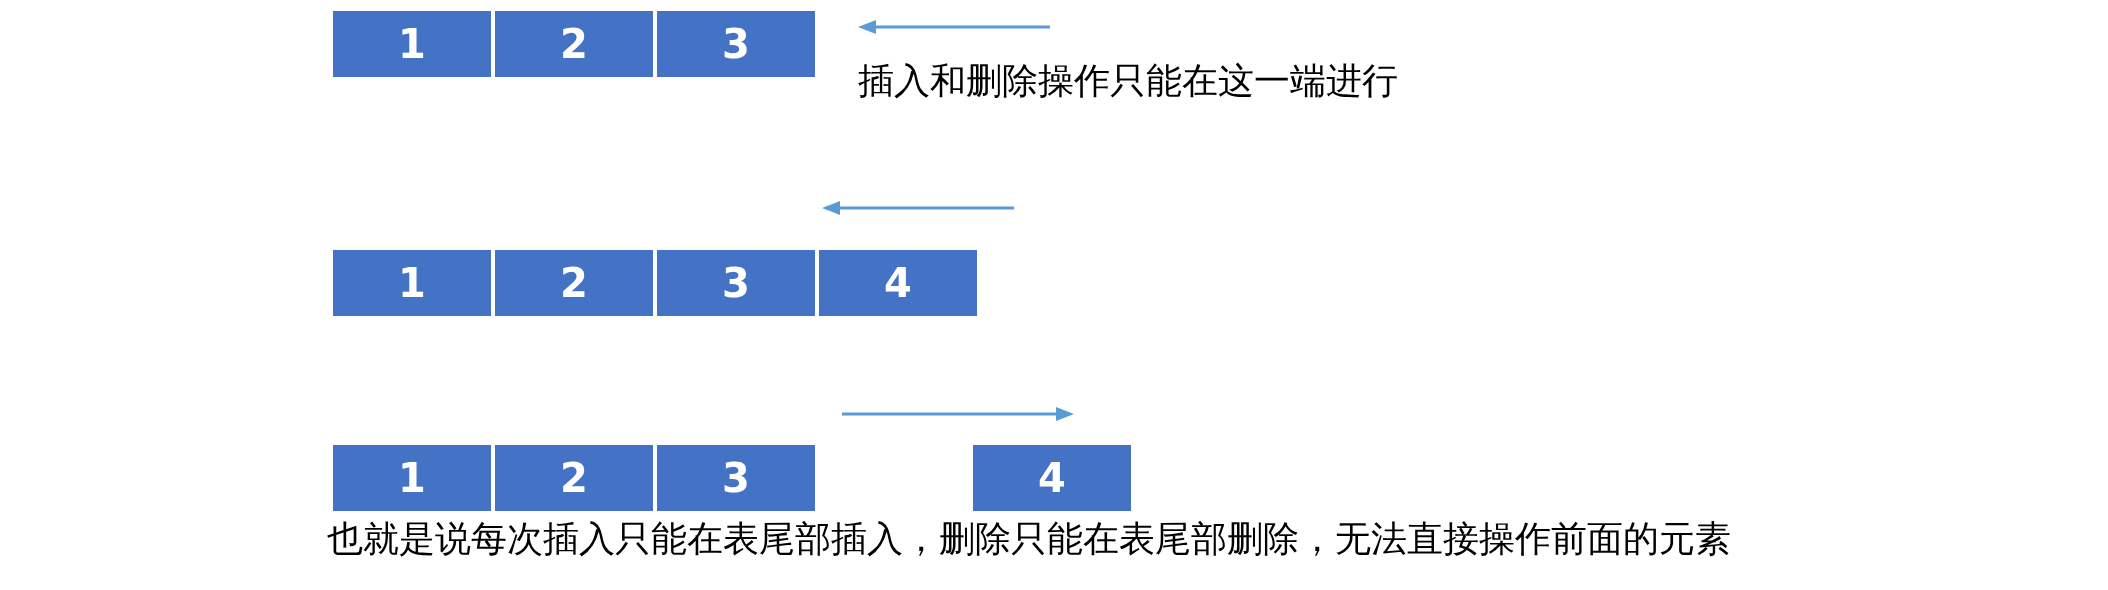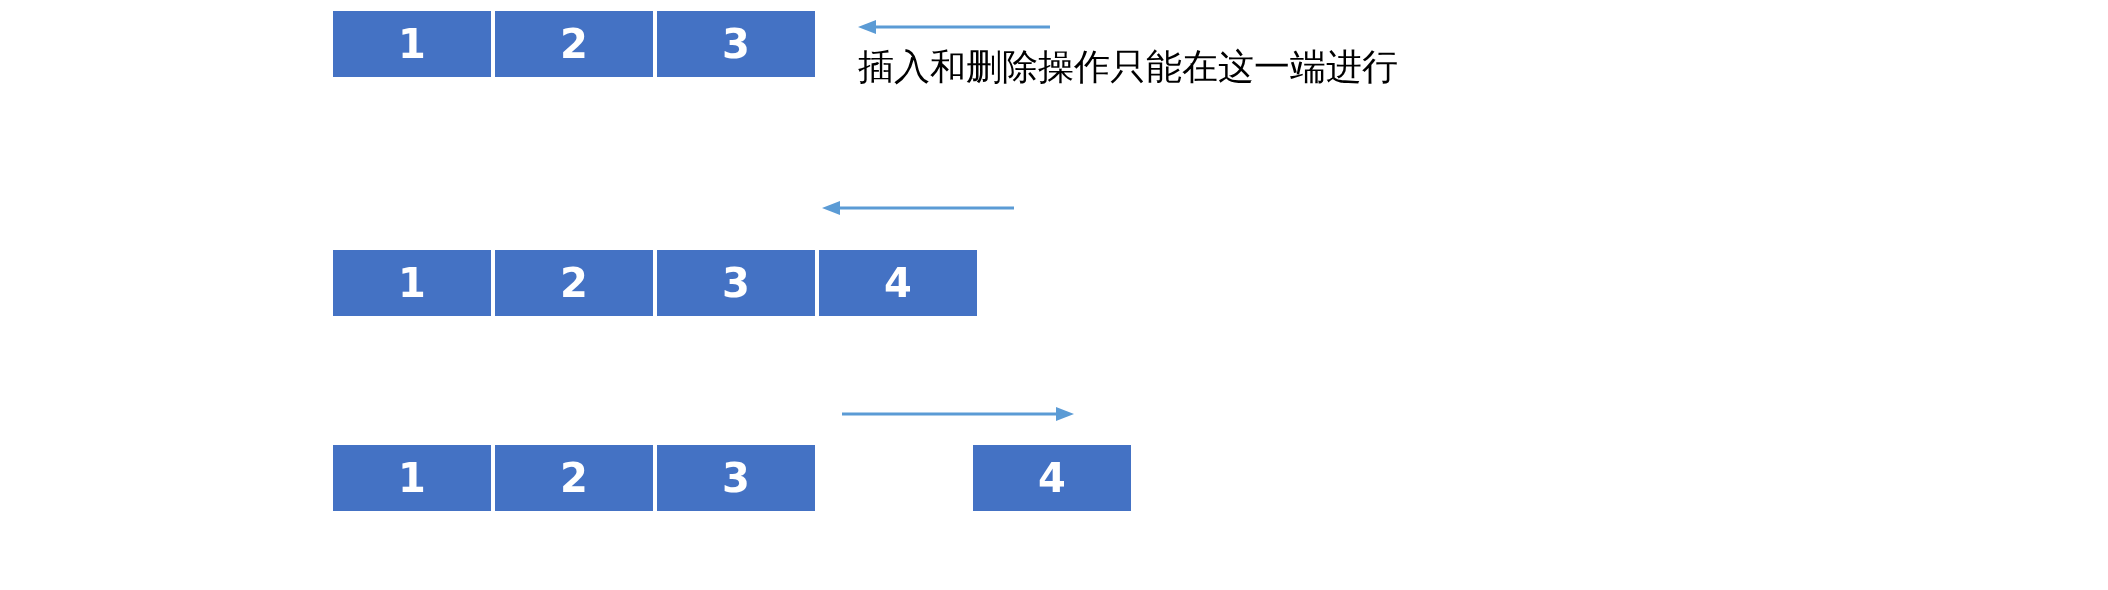--- a/index.html
+++ b/index.html
@@ -63,21 +63,21 @@
     <div class="box">
       <span>3</span>
     </div>
   </div>
 
   <svg class="arrow" style="left:856px; top:16px;" width="196" height="22" viewBox="0 0 196 22">
     <line x1="18" y1="11" x2="194" y2="11" stroke="currentColor" stroke-width="3"></line>
     <polygon points="2,11 20,4 20,18" fill="currentColor"></polygon>
   </svg>
 
-  <div class="caption" style="left:858px; top:46px;">插入和删除操作只能在这一端进行</div>
+  <div class="caption" style="left:858px; top:60px;">插入和删除操作只能在这一端进行</div>
 
   <svg class="arrow" style="left:820px; top:197px;" width="196" height="22" viewBox="0 0 196 22">
     <line x1="18" y1="11" x2="194" y2="11" stroke="currentColor" stroke-width="3"></line>
     <polygon points="2,11 20,4 20,18" fill="currentColor"></polygon>
   </svg>
 
   <div class="box-row" style="left:333px; top:250px;">
     <div class="box">
       <span>1</span>
     </div>
@@ -106,14 +106,15 @@
     </div>
     <div class="box">
       <span>3</span>
     </div>
   </div>
 
   <div class="box detached" style="left:973px; top:445px;">
     <span>4</span>
   </div>
 
+  <div class="caption" style="left:327px; top:518px;">也就是说每次插入只能在表尾部插入，删除只能在表尾部删除，无法直接操作前面的元素</div>
 
 </div>
 
 </body></html>

